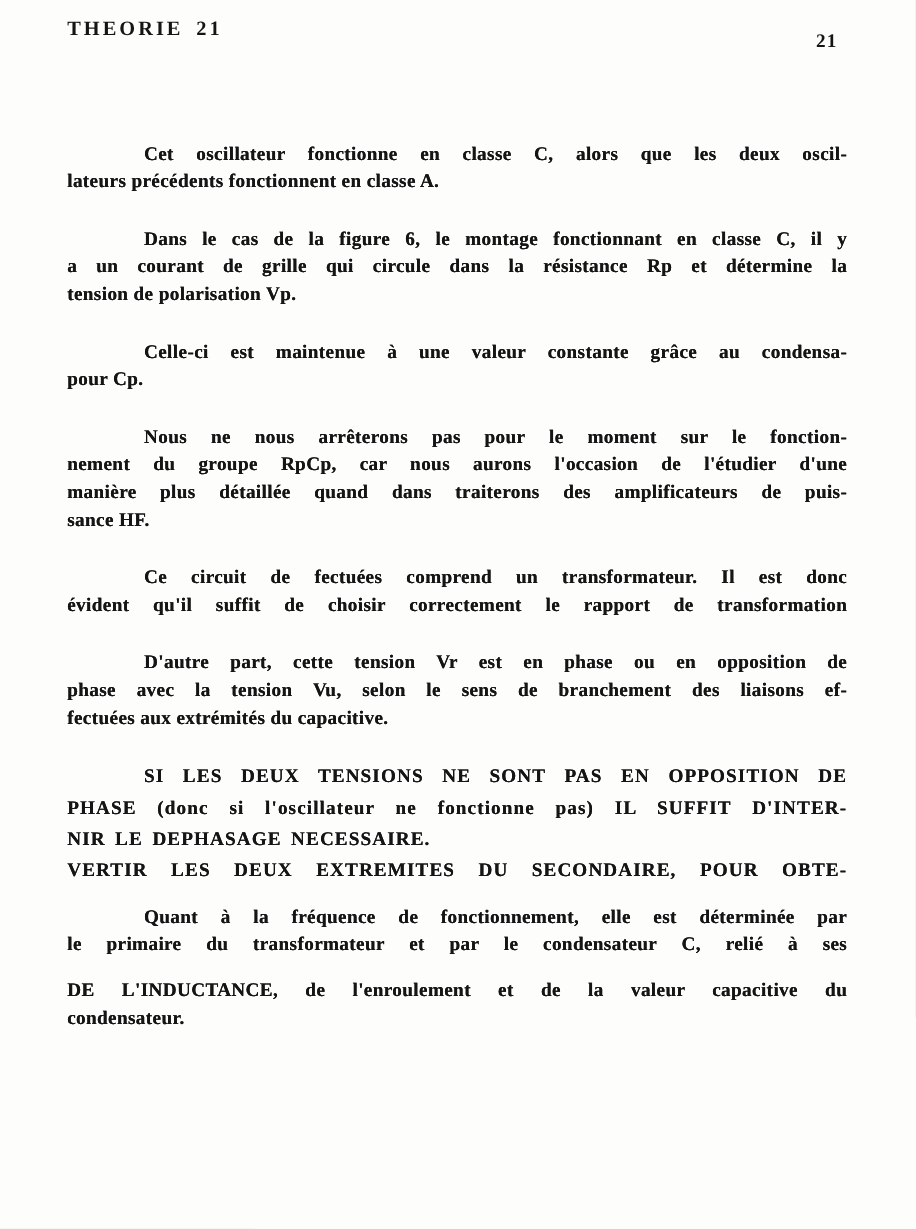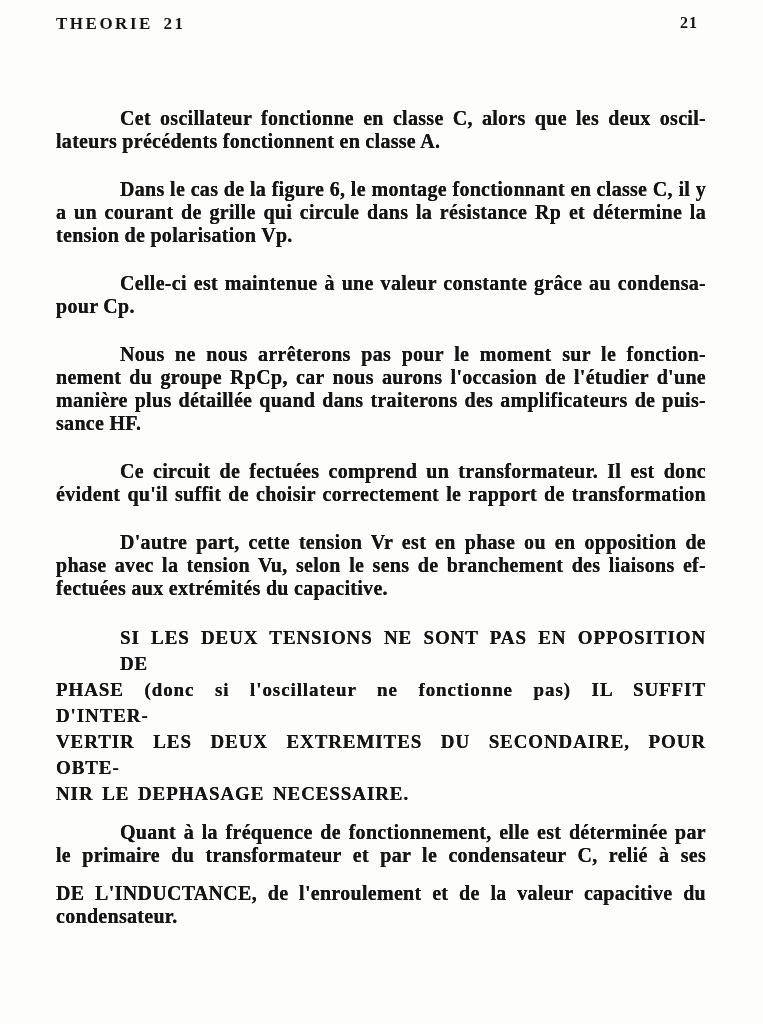--- a/index.html
+++ b/index.html
@@ -28,35 +28,35 @@
   }
   .doc-title {
     font-size: 17px;
     letter-spacing: 2.5px;
     word-spacing: 4px;
     line-height: 20px;
   }
   .page-number {
     font-size: 16px;
     letter-spacing: 1px;
-    margin-top: 0;
+    margin-top: 12px;
     margin-right: 8px;
   }
   .text-block {
     margin-top: 73px;
   }
   .para {
     margin: 0 0 25px 0;
-    font-size: 20px;
+    font-size: 16px;
     line-height: 23px;
     letter-spacing: 0.3px;
     text-shadow: 0 0 0.4px currentColor;
   }
   .para.caps {
-    font-size: 19px;
+    font-size: 16px;
     line-height: 26px;
     letter-spacing: 0.9px;
     word-spacing: 3px;
     margin-bottom: 14px;
     margin-top: 24px;
   }
   .para.tight {
     margin-bottom: 15px;
   }
   .para:last-child {
@@ -110,22 +110,22 @@
         <div class="line just">évident qu'il suffit de choisir correctement le rapport de transformation</div>
       </div>
       <div class="para normal">
         <div class="line first just">D'autre part, cette tension Vr est en phase ou en opposition de</div>
         <div class="line just">phase avec la tension Vu, selon le sens de branchement des liaisons ef-</div>
         <div class="line">fectuées aux extrémités du capacitive.</div>
       </div>
       <div class="para caps">
         <div class="line first just">SI LES DEUX TENSIONS NE SONT PAS EN OPPOSITION DE</div>
         <div class="line just">PHASE (donc si l'oscillateur ne fonctionne pas) IL SUFFIT D'INTER-</div>
+        <div class="line">NIR LE DEPHASAGE NECESSAIRE.</div>
         <div class="line just">VERTIR LES DEUX EXTREMITES DU SECONDAIRE, POUR OBTE-</div>
-        <div class="line">NIR LE DEPHASAGE NECESSAIRE.</div>
       </div>
       <div class="para normal tight">
         <div class="line first just">Quant à la fréquence de fonctionnement, elle est déterminée par</div>
         <div class="line just">le primaire du transformateur et par le condensateur C, relié à ses</div>
       </div>
       <div class="para normal">
         <div class="line just">DE L'INDUCTANCE, de l'enroulement et de la valeur capacitive du</div>
         <div class="line">condensateur.</div>
       </div>
     </div>

